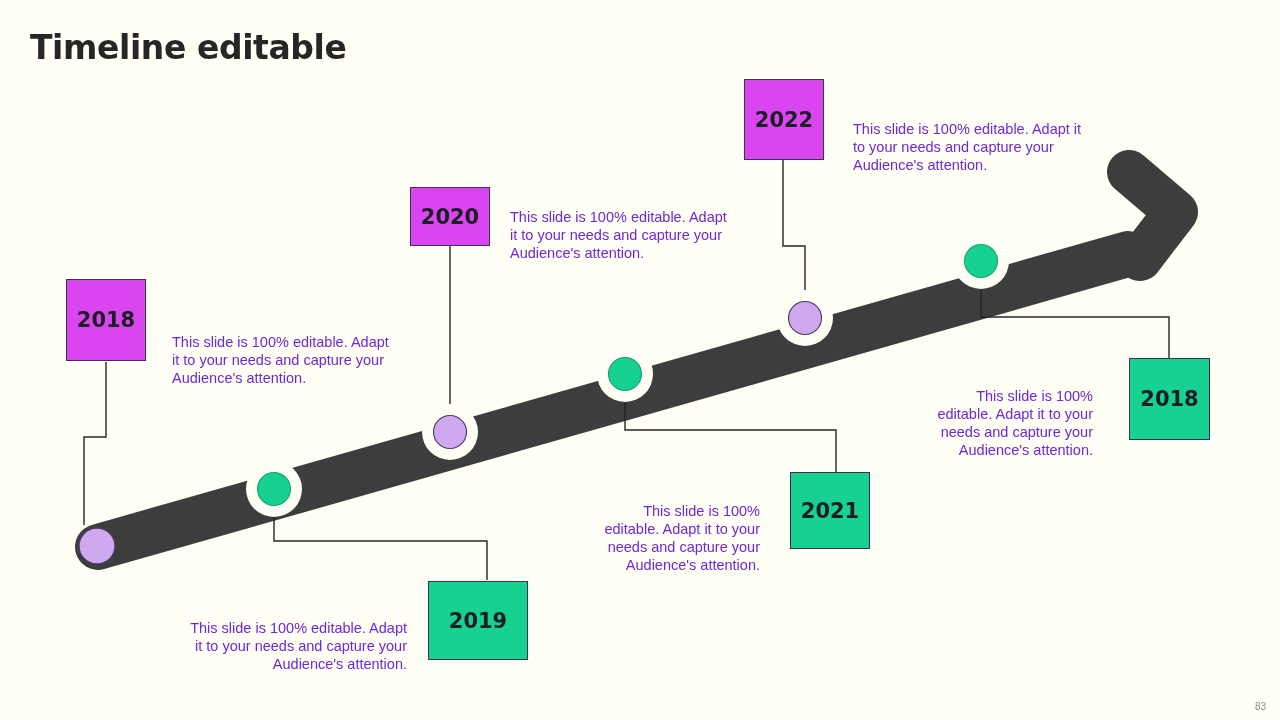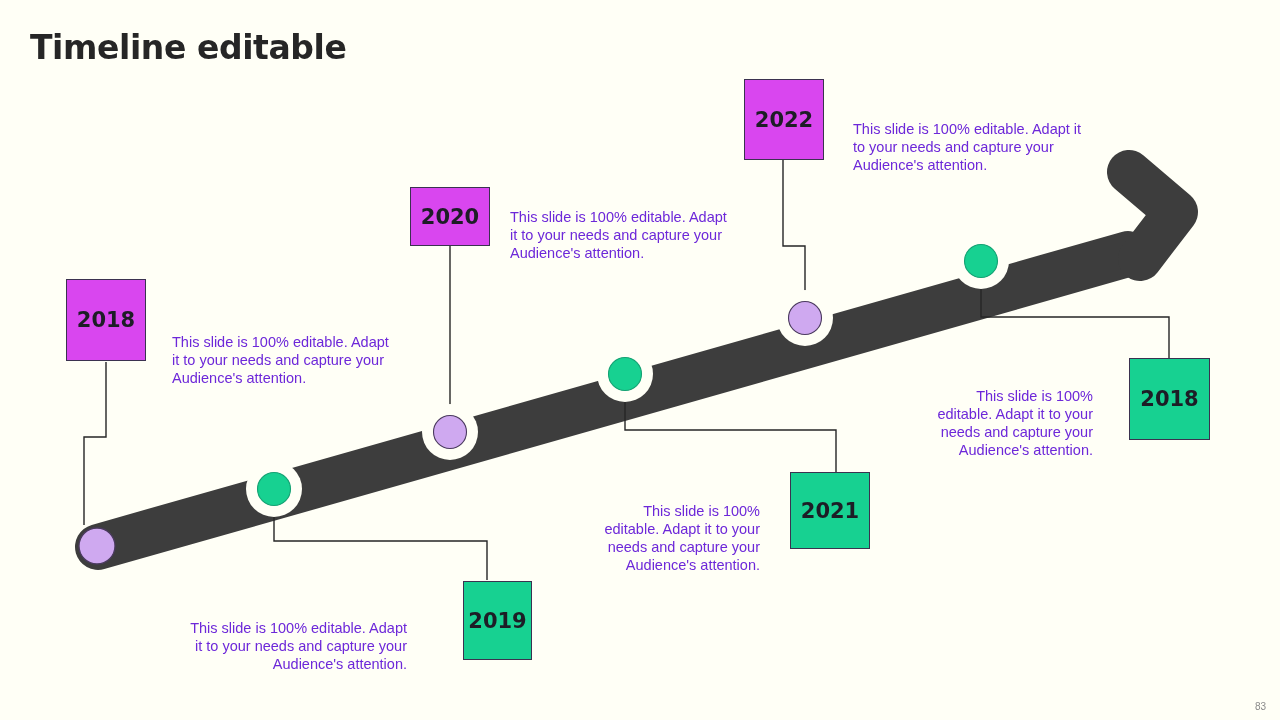--- a/index.html
+++ b/index.html
@@ -130,21 +130,21 @@
     <g>
       <circle cx="981" cy="261" r="28" fill="#fffff6"></circle>
       <circle cx="981" cy="261" r="16.5" fill="#17d191" stroke="#14a173" stroke-width="1.1"></circle>
     </g>
   </svg>
 
   <div class="yearbox purple" style="left:66px; top:279px; width:80px; height:82px;">
     <span>2018</span>
   </div>
 
-  <div class="yearbox green" style="left:463px; top:581px; width:69px; height:79px;">
+  <div class="yearbox green" style="left:428px; top:581px; width:100px; height:79px;">
     <span>2019</span>
   </div>
 
   <div class="yearbox purple" style="left:410px; top:159px; width:80px; height:59px;margin-top:28px;">
     <span>2020</span>
   </div>
 
   <div class="yearbox green" style="left:790px; top:472px; width:80px; height:77px;">
     <span>2021</span>
   </div>

